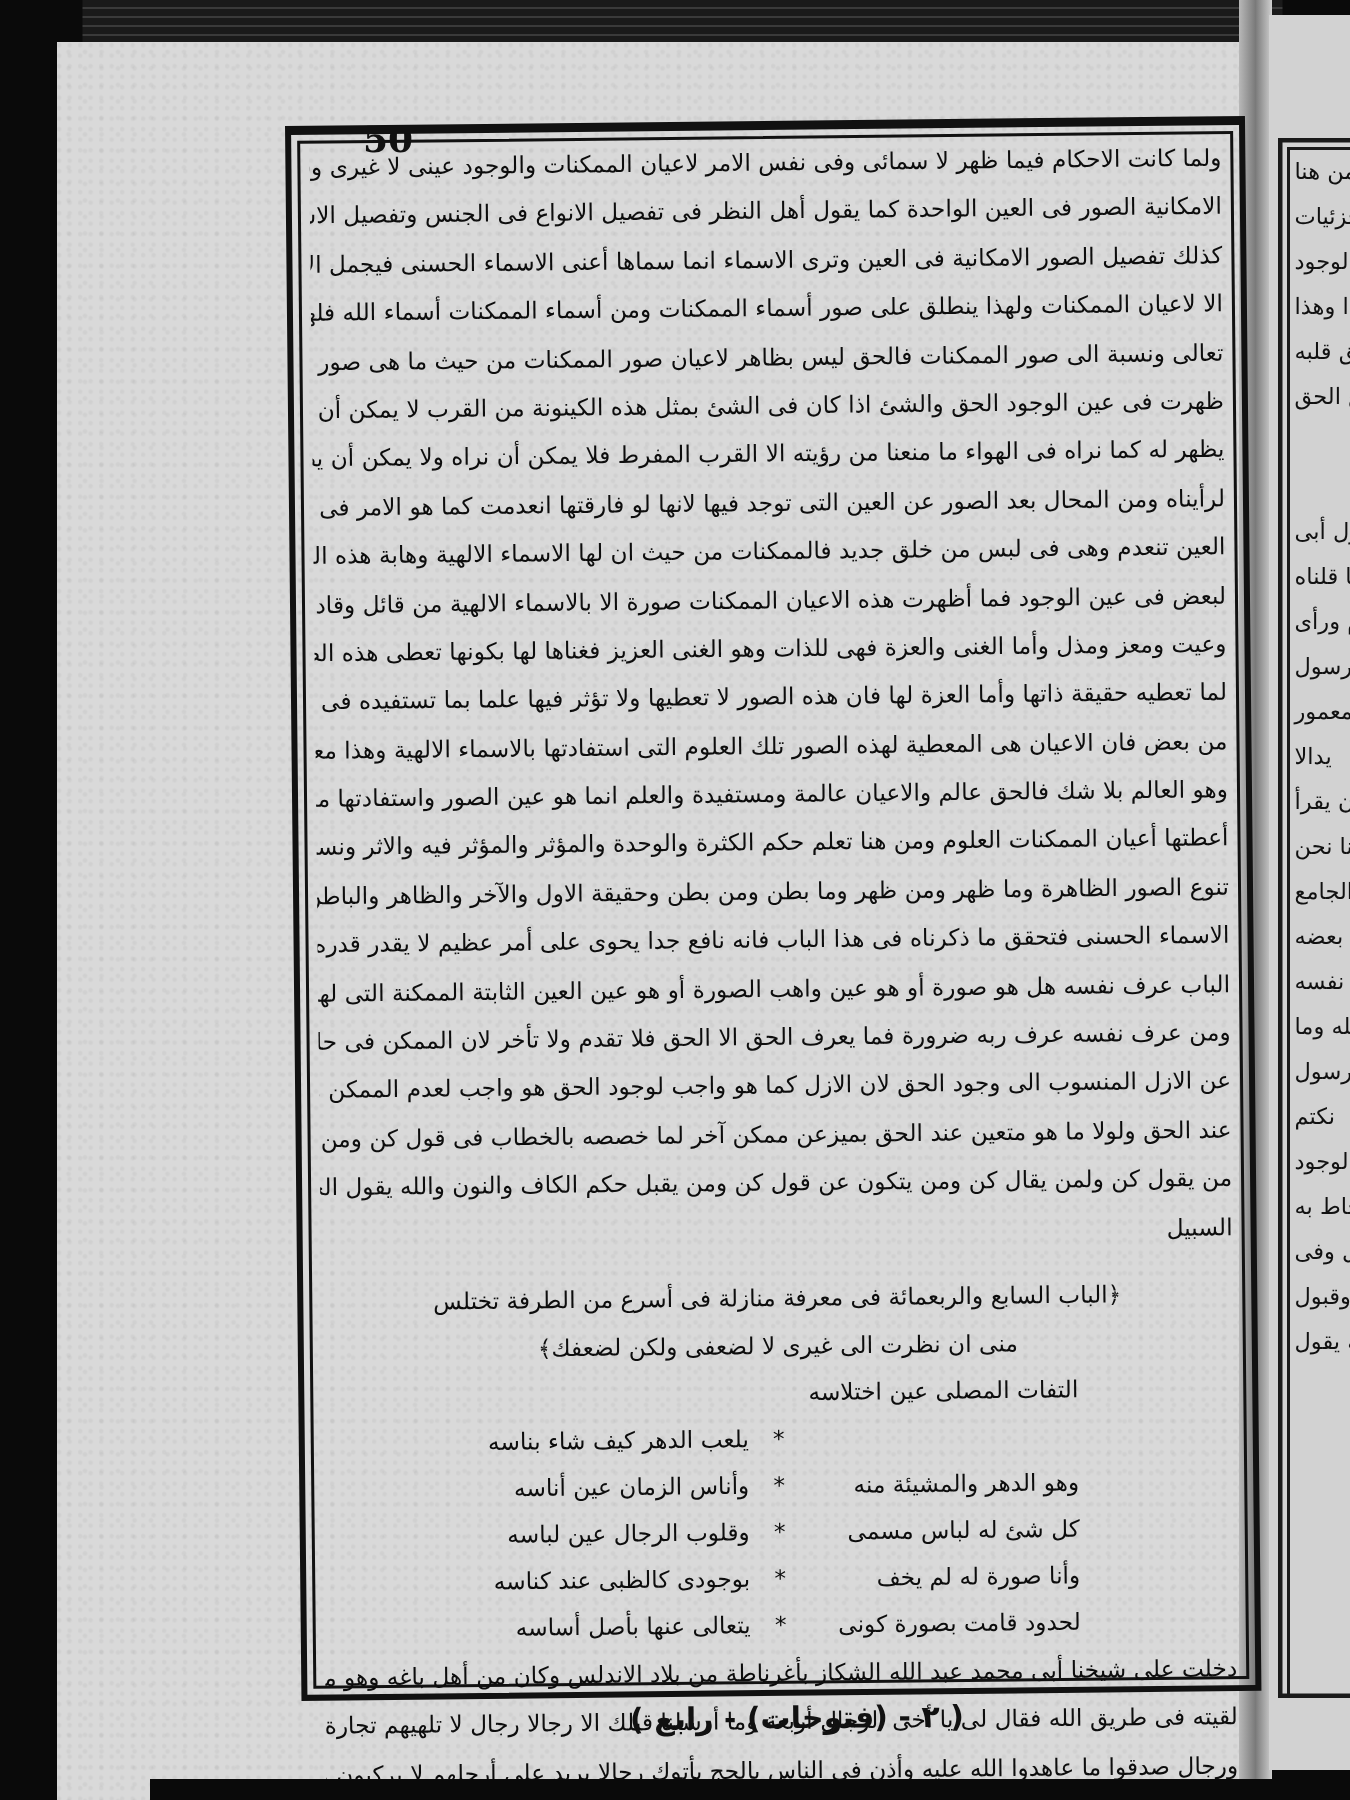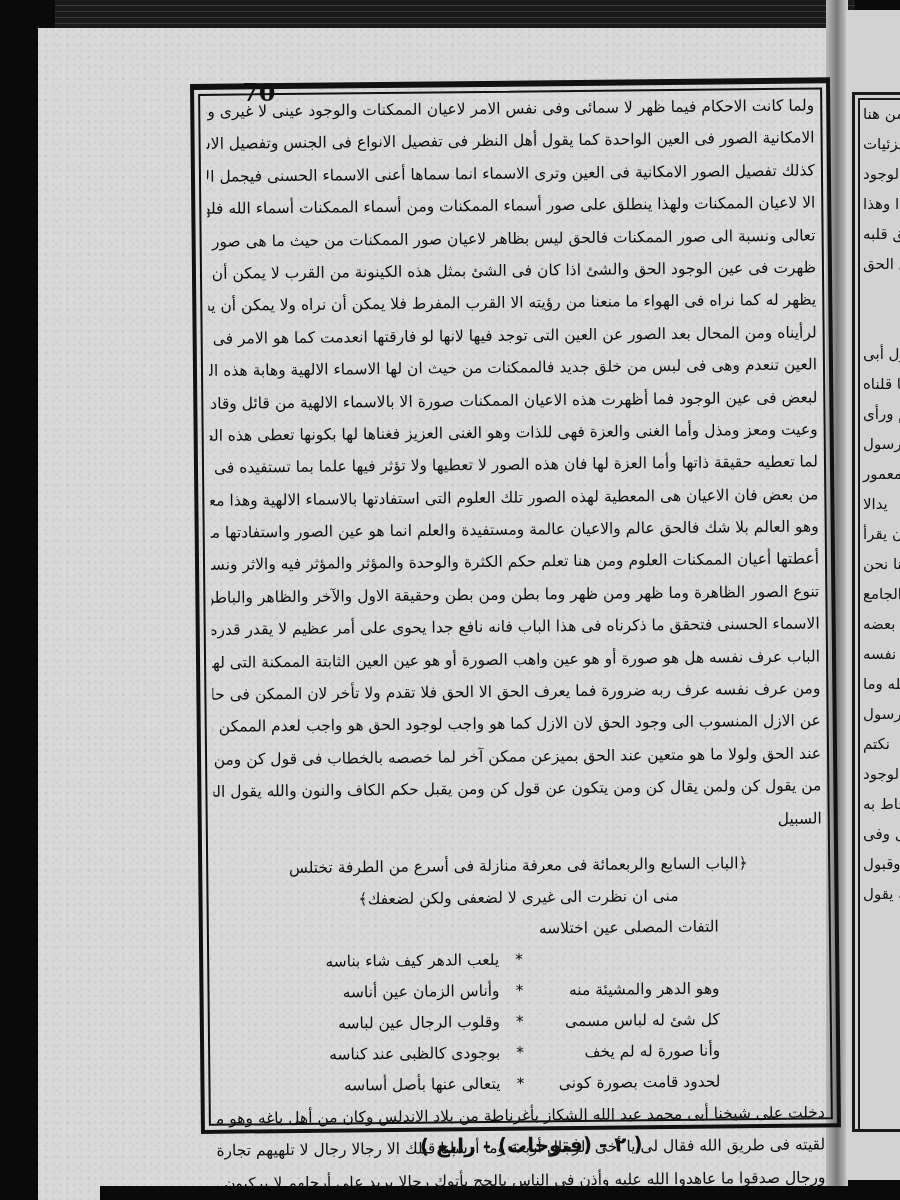--- a/index.html
+++ b/index.html
@@ -129,21 +129,21 @@
     <div>الوجود</div>
     <div>محاط به</div>
     <div>ل وفى</div>
     <div>وقبول</div>
     <div>ته يقول</div>
     <div style="height:270px"></div>
 
   </div>
 </div>
 
-<div class="page-number">70</div>
+<div class="page-number">50</div>
 
 <div class="frame-outer">
   <div class="frame-inner"></div>
   <div class="text-body">
     <span class="line">ولما كانت الاحكام فيما ظهر لا سمائى وفى نفس الامر لاعيان الممكنات والوجود عينى لا غيرى وفصلت الاحكام</span>
     <span class="line">الامكانية الصور فى العين الواحدة كما يقول أهل النظر فى تفصيل الانواع فى الجنس وتفصيل الاشخاص فى النوع</span>
     <span class="line">كذلك تفصيل الصور الامكانية فى العين وترى الاسماء انما سماها أعنى الاسماء الحسنى فيجمل الاثر لها وفى الحقيقة ما الاثر</span>
     <span class="line">الا لاعيان الممكنات ولهذا ينطلق على صور أسماء الممكنات ومن أسماء الممكنات أسماء الله فلها انتسابان نسبة الى الله</span>
     <span class="line">تعالى ونسبة الى صور الممكنات فالحق ليس بظاهر لاعيان صور الممكنات من حيث ما هى صور لها الا من حيث انها</span>
     <span class="line">ظهرت فى عين الوجود الحق والشئ اذا كان فى الشئ بمثل هذه الكينونة من القرب لا يمكن أن يراه فلا يمكن أن</span>

